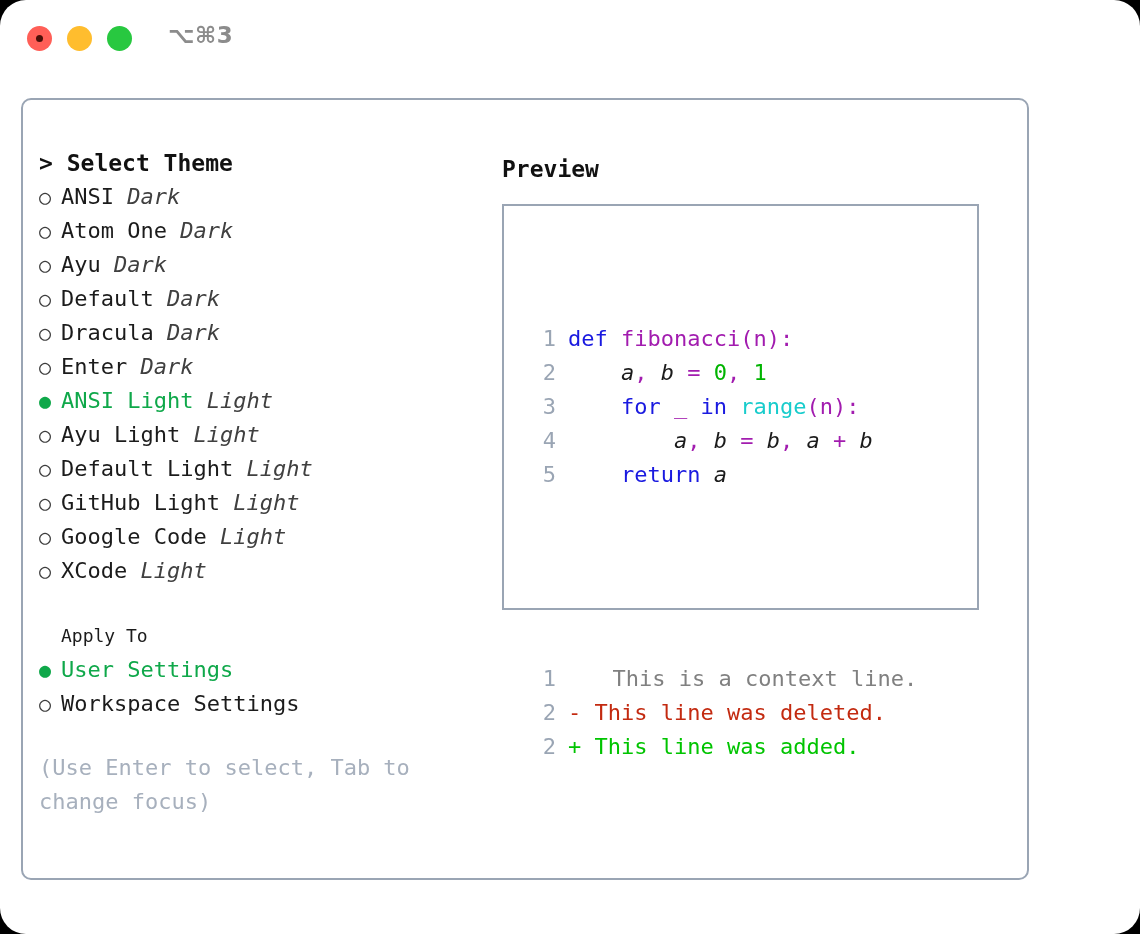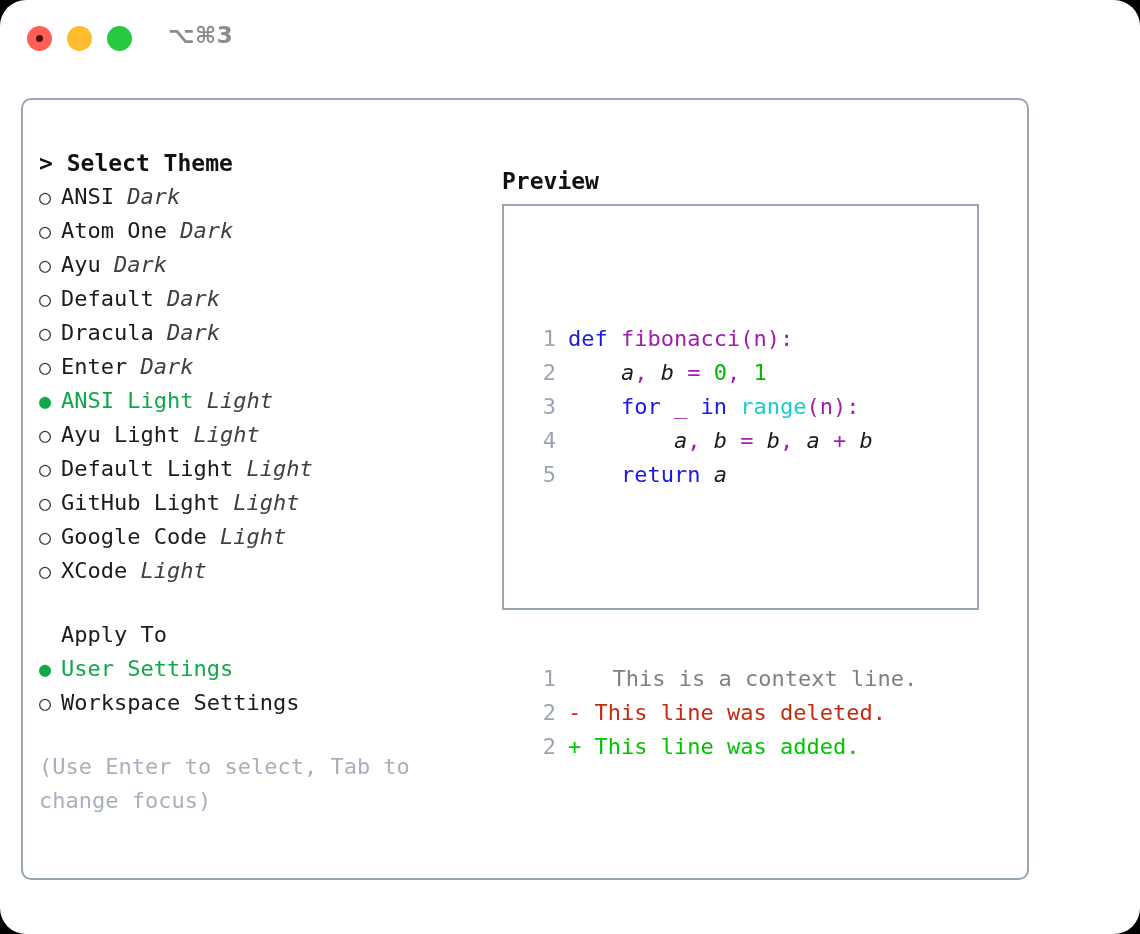--- a/index.html
+++ b/index.html
@@ -88,21 +88,21 @@
 
   .col-left {
     position: absolute;
     left: 16px;
     top: 46px;
     width: 440px;
   }
   .col-right {
     position: absolute;
     left: 479px;
-    top: 64px;
+    top: 52px;
     width: 490px;
   }
 
   .section-head {
     font-size: 23px;
     font-weight: 700;
     color: #111111;
     letter-spacing: 0px;
     line-height: 34px;
     white-space: pre;
@@ -126,21 +126,21 @@
     font-size: 20px;
   }
   .bullet.filled { color: #0fa84a; }
   .opt-label { color: #1b1b1b; }
   .opt.selected .opt-label { color: #0fa84a; }
   .opt-suffix { color: #404040; font-style: italic; }
 
   .group-head {
     display: flex;
     align-items: baseline;
-    font-size: 22px;
+    font-size: 18px;
     line-height: 34px;
     white-space: pre;
     color: #1b1b1b;
   }
   .spacer-row { height: 30px; }
 
   .hint {
     margin-top: 30px;
     font-size: 22px;
     line-height: 34px;

